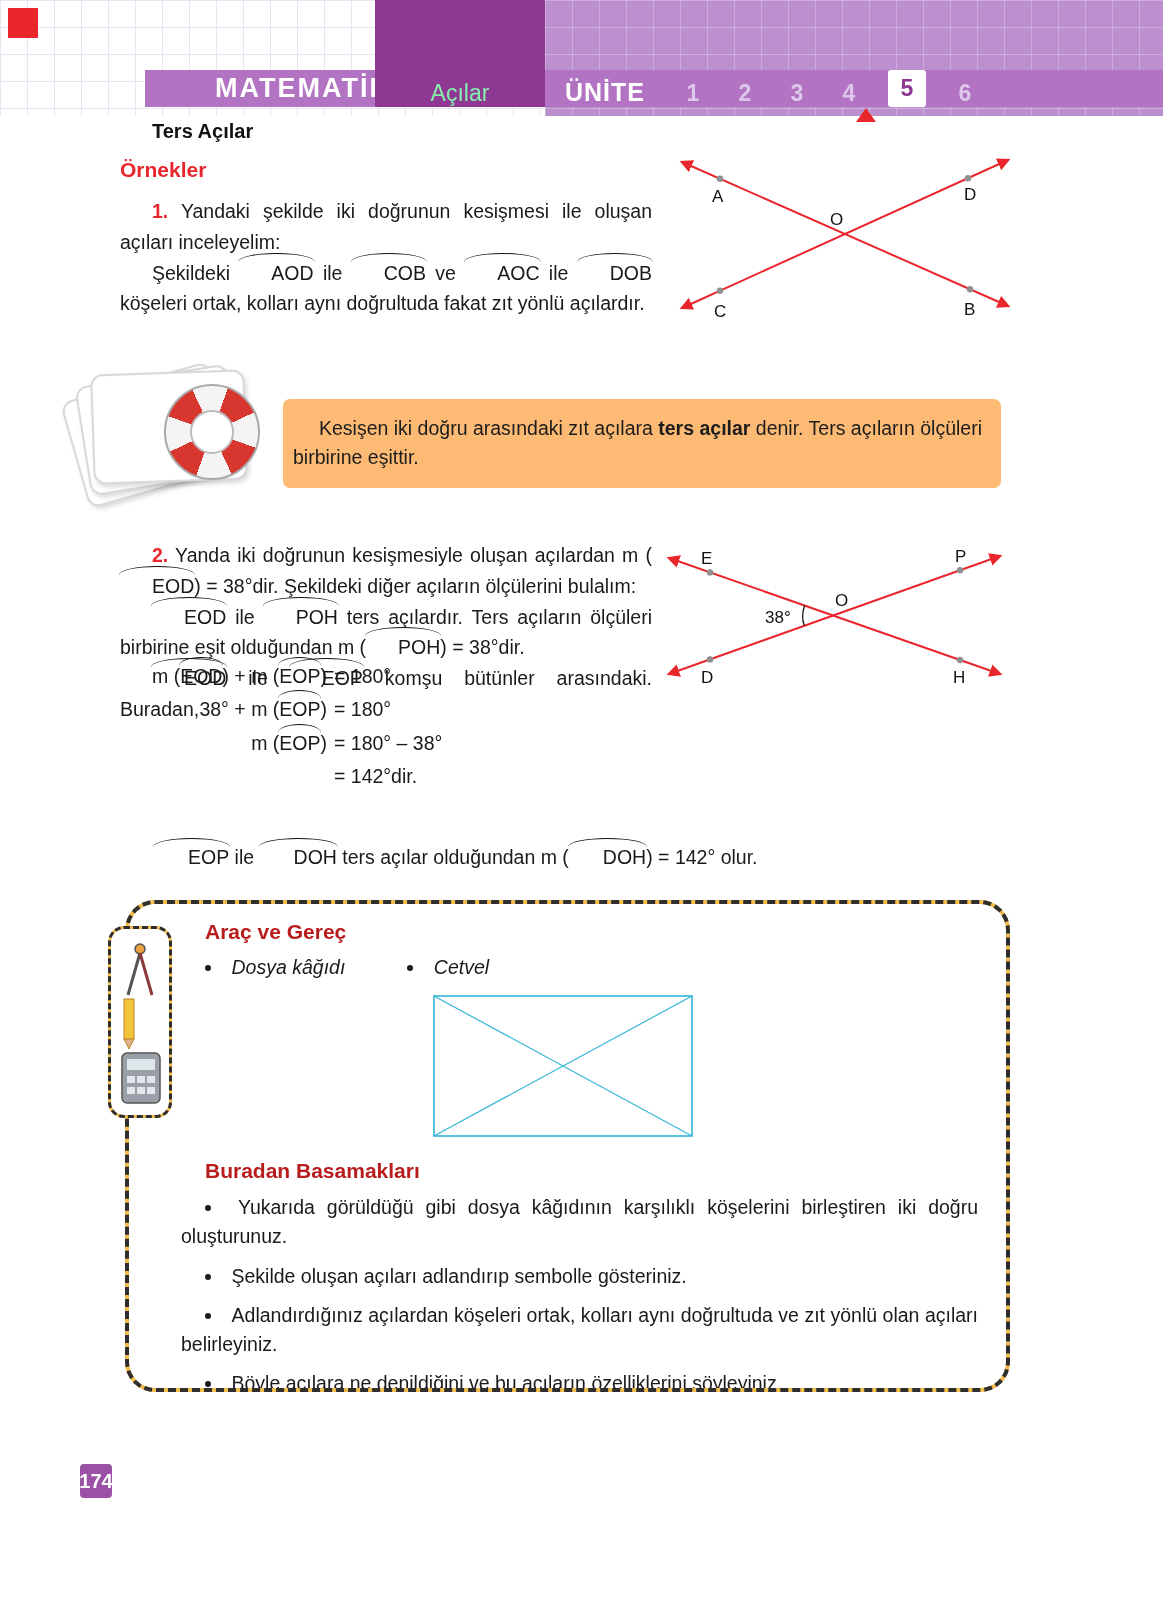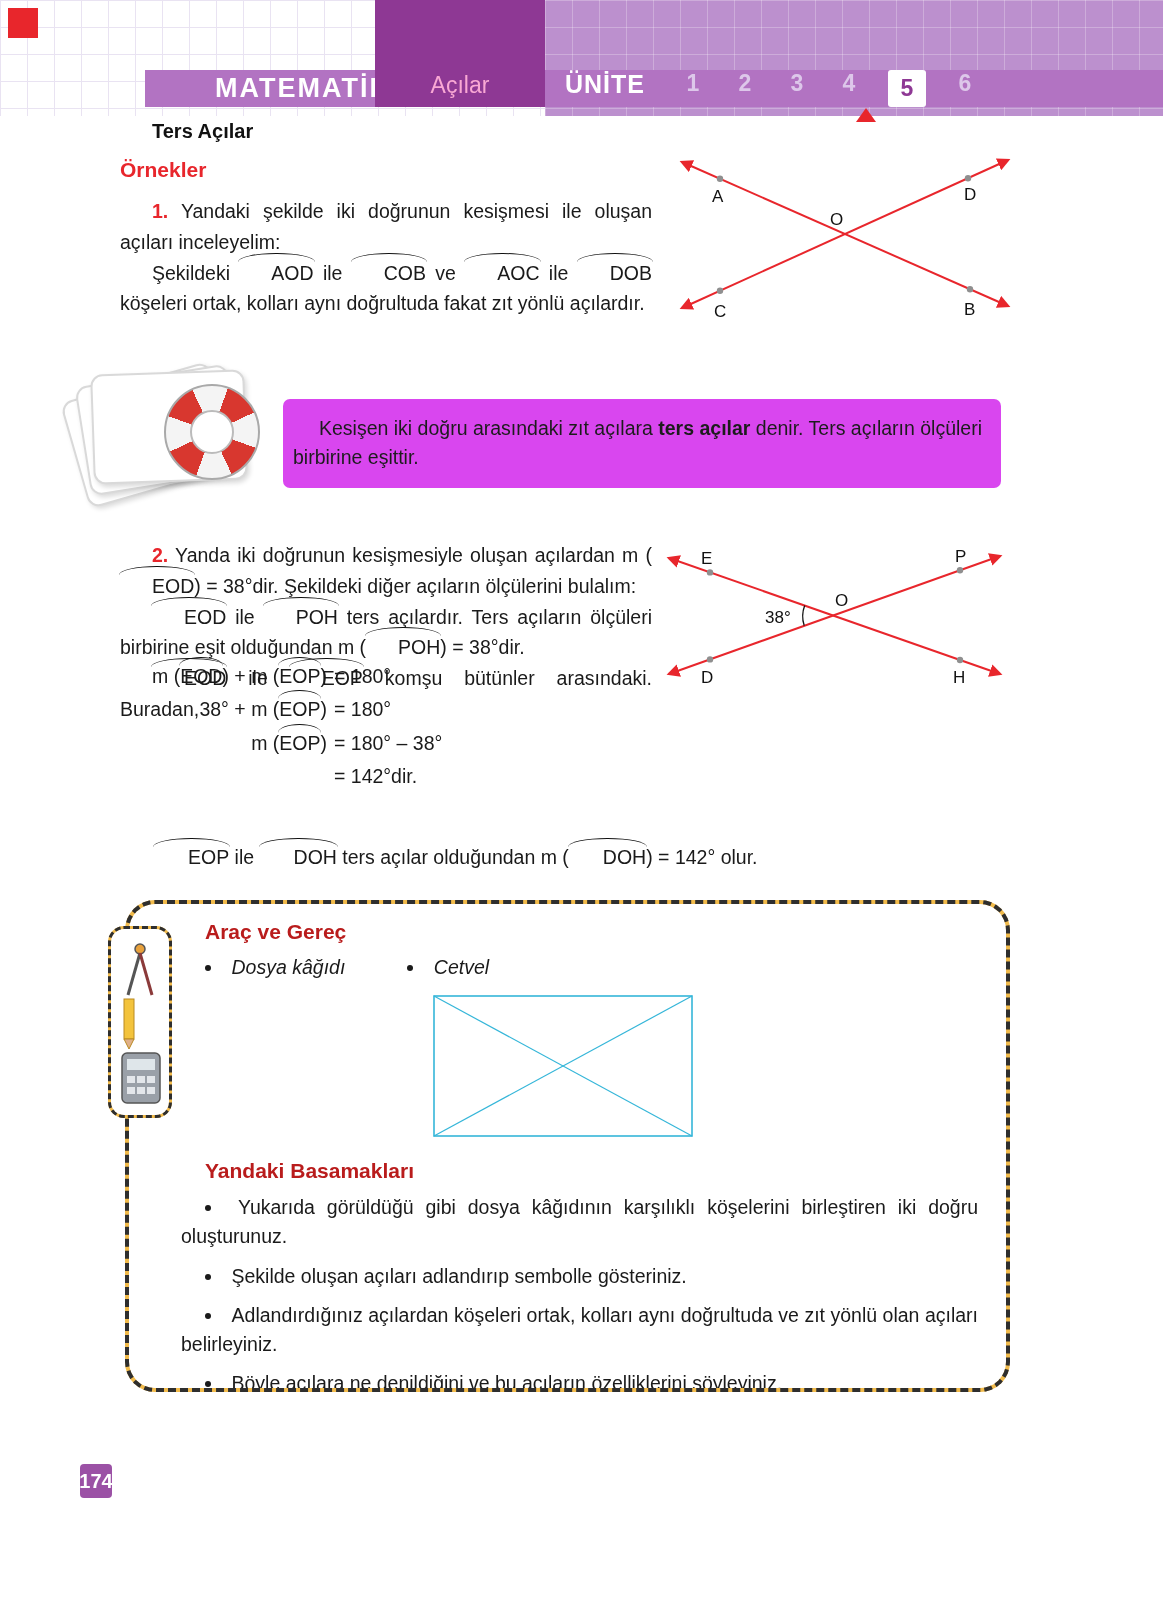--- a/index.html
+++ b/index.html
@@ -14,22 +14,22 @@
   .band-right{position:absolute;top:0;left:545px;right:0;height:116px;background:#bc90ce;
     background-image:linear-gradient(to right,rgba(255,255,255,.25) 1px,transparent 1px),
                      linear-gradient(to bottom,rgba(255,255,255,.25) 1px,transparent 1px);
     background-size:27px 27px;}
   .red-sq{position:absolute;left:8px;top:8px;width:30px;height:30px;background:#e8262c;}
   .hdr-bar{position:absolute;left:145px;right:0;top:70px;height:37px;background:#b273c2;
     display:flex;align-items:center;padding-left:48px;}
   .book-title{margin-left:22px;font-size:27px;font-weight:bold;color:#fff;letter-spacing:2px;}
   .chapter-box{position:absolute;left:375px;top:0;width:170px;height:107px;background:#8e3894;
     display:flex;align-items:flex-end;justify-content:center;}
-  .chapter-box span{color:#f9a8d4;font-size:23px;padding-bottom:8px;}
-  .unit-area{position:absolute;left:565px;top:70px;height:37px;display:flex;align-items:flex-start;}
+  .chapter-box span{color:#86efac;font-size:23px;}
+  .unit-area{position:absolute;left:565px;top:70px;height:37px;display:flex;align-items:flex-end;}
   .unit-label{font-size:25px;font-weight:bold;color:#fff;letter-spacing:1px;margin-right:22px;}
   .unit-num{width:26px;margin:0 13px;text-align:center;font-size:23px;font-weight:bold;color:#ddc7ea;}
   .unit-num.active{background:#fff;color:#8e3894;width:38px;height:37px;line-height:37px;border-radius:3px;}
   .unit-pointer{position:absolute;left:856px;top:108px;width:0;height:0;
     border-left:10px solid transparent;border-right:10px solid transparent;border-bottom:14px solid #e8262c;}
 
   
   .section-title{position:absolute;left:152px;top:120px;font-size:20px;font-weight:bold;color:#111;}
   .examples{position:absolute;left:120px;top:158px;font-size:21px;font-weight:bold;color:#e8262c;}
   .textcol{position:absolute;left:120px;width:532px;font-size:19.5px;line-height:1.58;text-align:justify;}
@@ -44,21 +44,21 @@
   .d1{left:668px;top:146px;}
   .d2{left:655px;top:542px;}
   .dlabel{font-size:17px;fill:#111;}
   .math{position:absolute;left:152px;top:662px;display:grid;
     grid-template-columns:max-content max-content;column-gap:7px;row-gap:4px;
     font-size:19.5px;line-height:1.5;}
   .m-l{text-align:right;}
   .conclusion{position:absolute;left:120px;top:843px;width:760px;font-size:19.5px;line-height:1.5;text-indent:34px;}
 
   
-  .note{position:absolute;left:283px;top:399px;width:718px;height:89px;background:#d946ef;border-radius:7px;
+  .note{position:absolute;left:283px;top:399px;width:718px;height:89px;background:#fdba74;border-radius:7px;
     font-size:19.5px;line-height:1.5;color:#1c1c1c;padding:15px 14px 0 10px;box-sizing:border-box;text-indent:26px;}
   .note .b{font-weight:bold;}
   .buoy{position:absolute;left:72px;top:370px;width:215px;height:125px;}
   .paper{position:absolute;width:150px;height:106px;background:#fff;border:2px solid #d9d9d9;border-radius:12px;
     box-shadow:2px 3px 5px rgba(0,0,0,.15);}
   .p1{left:0;top:10px;transform:rotate(-16deg);}
   .p2{left:10px;top:5px;transform:rotate(-9deg);}
   .p3{left:20px;top:2px;transform:rotate(-2deg);}
   .ring{position:absolute;left:92px;top:14px;width:92px;height:92px;border-radius:50%;border:2px solid #a9a9a9;
     background:conic-gradient(from 20deg,#d8372f 0 45deg,#f4f4f4 45deg 90deg,#d8372f 90deg 135deg,#f4f4f4 135deg 180deg,
@@ -191,21 +191,21 @@
         <h3 class="act-h">Araç ve Gereç</h3>
         <ul class="tools">
           <li>Dosya kâğıdı</li>
           <li>Cetvel</li>
         </ul>
         <svg class="fig" width="260" height="142">
           <rect x="1" y="1" width="258" height="140" fill="#ffffff" stroke="#35b6d9" stroke-width="1.6"></rect>
           <line x1="1" y1="1" x2="259" y2="141" stroke="#35b6d9" stroke-width="1.2"></line>
           <line x1="259" y1="1" x2="1" y2="141" stroke="#35b6d9" stroke-width="1.2"></line>
         </svg>
-        <h3 class="act-h steps-h">Yandaki Basamakları</h3>
+        <h3 class="act-h steps-h">Buradan Basamakları</h3>
         <ul class="steps">
           <li>Yukarıda görüldüğü gibi dosya kâğıdının karşılıklı köşelerini birleştiren iki doğru oluşturunuz.</li>
           <li>Şekilde oluşan açıları adlandırıp sembolle gösteriniz.</li>
           <li>Adlandırdığınız açılardan köşeleri ortak, kolları aynı doğrultuda ve zıt yönlü olan açıları belirleyiniz.</li>
           <li>Böyle açılara ne denildiğini ve bu açıların özelliklerini söyleyiniz.</li>
         </ul>
       </div>
     </div>
     <div class="tab-outer">
       <div class="tab-inner">

